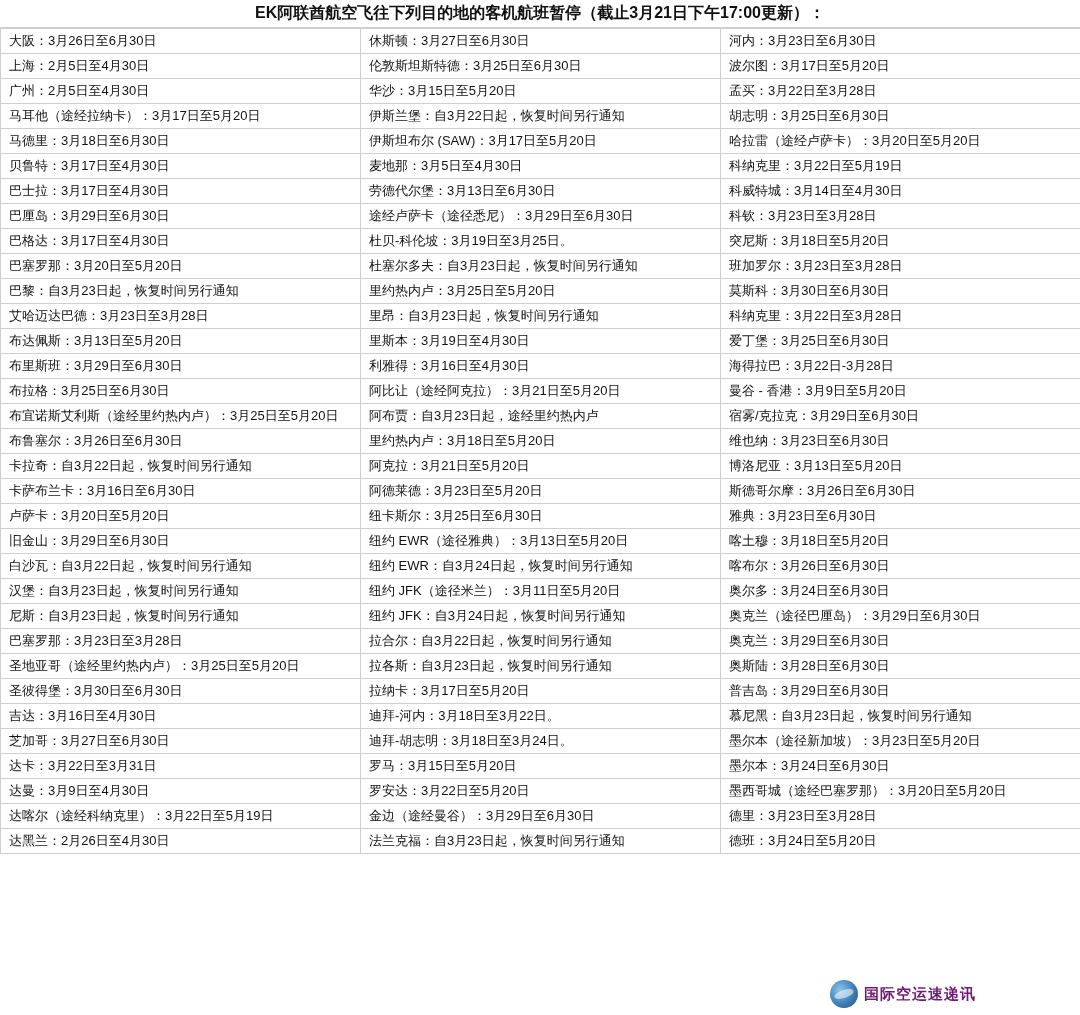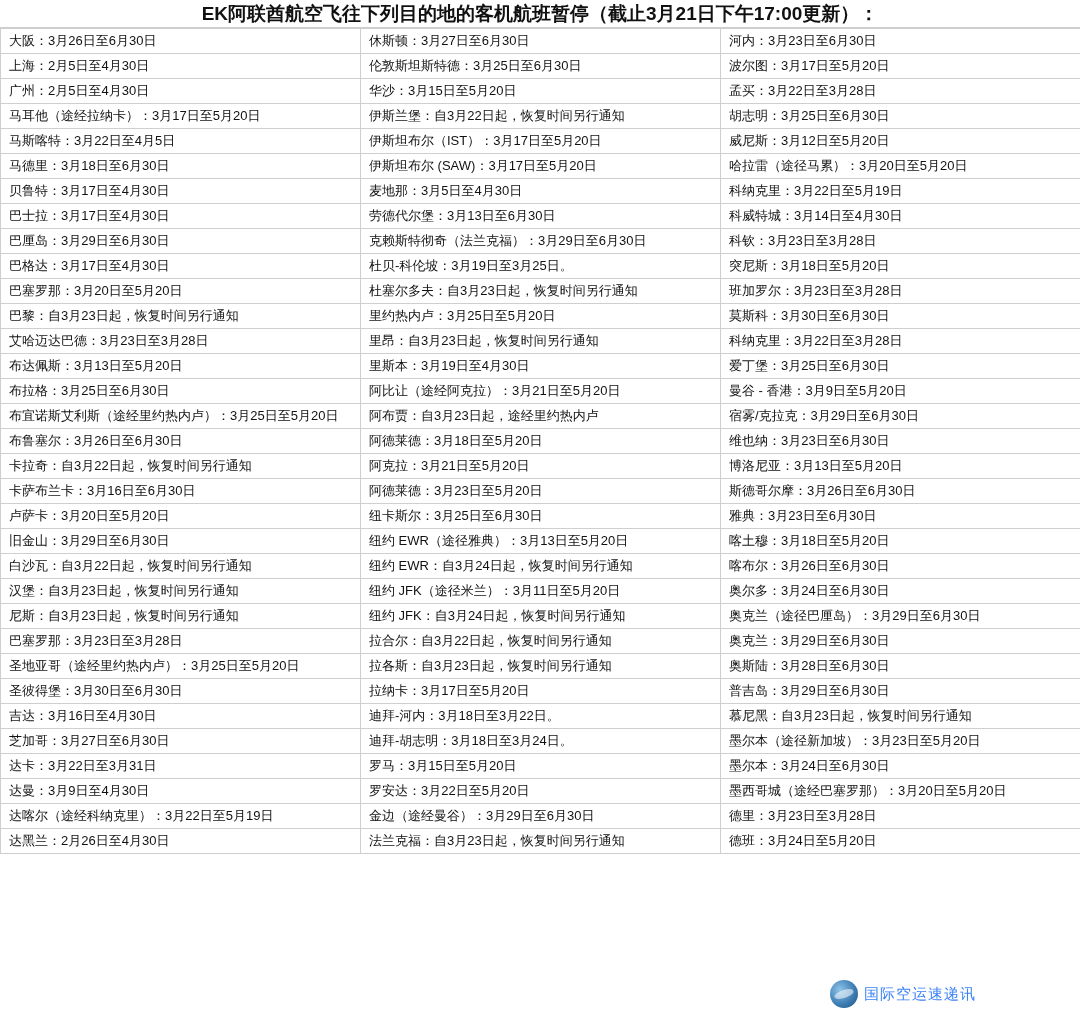--- a/index.html
+++ b/index.html
@@ -22,21 +22,21 @@
   }
   .title-bar {
     height: 28px;
     display: flex;
     align-items: center;
     justify-content: center;
     border-bottom: 1px solid #cfcfcf;
     box-sizing: border-box;
   }
   .title-text {
-    font-size: 19px;
+    font-size: 16px;
     font-weight: bold;
     letter-spacing: 0px;
     white-space: nowrap;
   }
   table.flights {
     border-collapse: collapse;
     width: 1080px;
     table-layout: fixed;
   }
   table.flights td {
@@ -87,22 +87,22 @@
     left: 4px;
     top: 10px;
     width: 20px;
     height: 8px;
     background: rgba(255,255,255,0.55);
     border-radius: 50%;
     transform: rotate(-18deg);
   }
   .wm-text {
     font-size: 15px;
-    font-weight: normal;
-    color: #3b82f6;
+    font-weight: bold;
+    color: #701a75;
     letter-spacing: 1px;
     white-space: nowrap;
   }
 </style>
 </head>
 <body>
 
 <div id="page">
 
   <div class="title-bar">
@@ -155,38 +155,27 @@
           </td>
           <td>
             <span class="cell-wrap">伊斯兰堡：自3月22日起，恢复时间另行通知</span>
           </td>
           <td>
             <span class="cell-wrap">胡志明：3月25日至6月30日</span>
           </td>
         </tr>
         <tr>
           <td>
-            <span class="cell-wrap">马斯喀特：3月22日至4月5日</span>
-          </td>
-          <td>
-            <span class="cell-wrap">伊斯坦布尔（IST）：3月17日至5月20日</span>
-          </td>
-          <td>
-            <span class="cell-wrap">威尼斯：3月12日至5月20日</span>
-          </td>
-        </tr>
-        <tr>
-          <td>
             <span class="cell-wrap">马德里：3月18日至6月30日</span>
           </td>
           <td>
             <span class="cell-wrap">伊斯坦布尔 (SAW)：3月17日至5月20日</span>
           </td>
           <td>
-            <span class="cell-wrap">哈拉雷（途径马累）：3月20日至5月20日</span>
+            <span class="cell-wrap">哈拉雷（途经卢萨卡）：3月20日至5月20日</span>
           </td>
         </tr>
         <tr>
           <td>
             <span class="cell-wrap">贝鲁特：3月17日至4月30日</span>
           </td>
           <td>
             <span class="cell-wrap">麦地那：3月5日至4月30日</span>
           </td>
           <td>
@@ -202,21 +191,21 @@
           </td>
           <td>
             <span class="cell-wrap">科威特城：3月14日至4月30日</span>
           </td>
         </tr>
         <tr>
           <td>
             <span class="cell-wrap">巴厘岛：3月29日至6月30日</span>
           </td>
           <td>
-            <span class="cell-wrap">克赖斯特彻奇（法兰克福）：3月29日至6月30日</span>
+            <span class="cell-wrap">途经卢萨卡（途径悉尼）：3月29日至6月30日</span>
           </td>
           <td>
             <span class="cell-wrap">科钦：3月23日至3月28日</span>
           </td>
         </tr>
         <tr>
           <td>
             <span class="cell-wrap">巴格达：3月17日至4月30日</span>
           </td>
           <td>
@@ -265,20 +254,31 @@
           </td>
           <td>
             <span class="cell-wrap">里斯本：3月19日至4月30日</span>
           </td>
           <td>
             <span class="cell-wrap">爱丁堡：3月25日至6月30日</span>
           </td>
         </tr>
         <tr>
           <td>
+            <span class="cell-wrap">布里斯班：3月29日至6月30日</span>
+          </td>
+          <td>
+            <span class="cell-wrap">利雅得：3月16日至4月30日</span>
+          </td>
+          <td>
+            <span class="cell-wrap">海得拉巴：3月22日-3月28日</span>
+          </td>
+        </tr>
+        <tr>
+          <td>
             <span class="cell-wrap">布拉格：3月25日至6月30日</span>
           </td>
           <td>
             <span class="cell-wrap">阿比让（途经阿克拉）：3月21日至5月20日</span>
           </td>
           <td>
             <span class="cell-wrap">曼谷 - 香港：3月9日至5月20日</span>
           </td>
         </tr>
         <tr>
@@ -290,21 +290,21 @@
           </td>
           <td>
             <span class="cell-wrap">宿雾/克拉克：3月29日至6月30日</span>
           </td>
         </tr>
         <tr>
           <td>
             <span class="cell-wrap">布鲁塞尔：3月26日至6月30日</span>
           </td>
           <td>
-            <span class="cell-wrap">阿德莱德：3月18日至5月20日</span>
+            <span class="cell-wrap">里约热内卢：3月18日至5月20日</span>
           </td>
           <td>
             <span class="cell-wrap">维也纳：3月23日至6月30日</span>
           </td>
         </tr>
         <tr>
           <td>
             <span class="cell-wrap">卡拉奇：自3月22日起，恢复时间另行通知</span>
           </td>
           <td>

